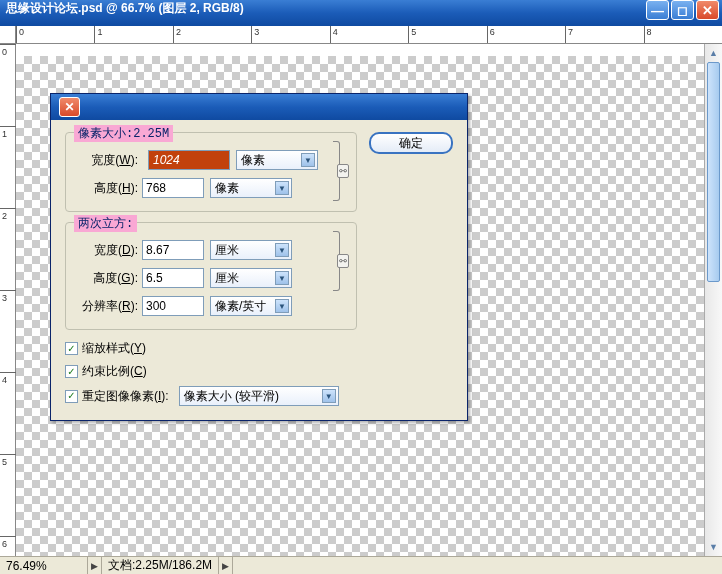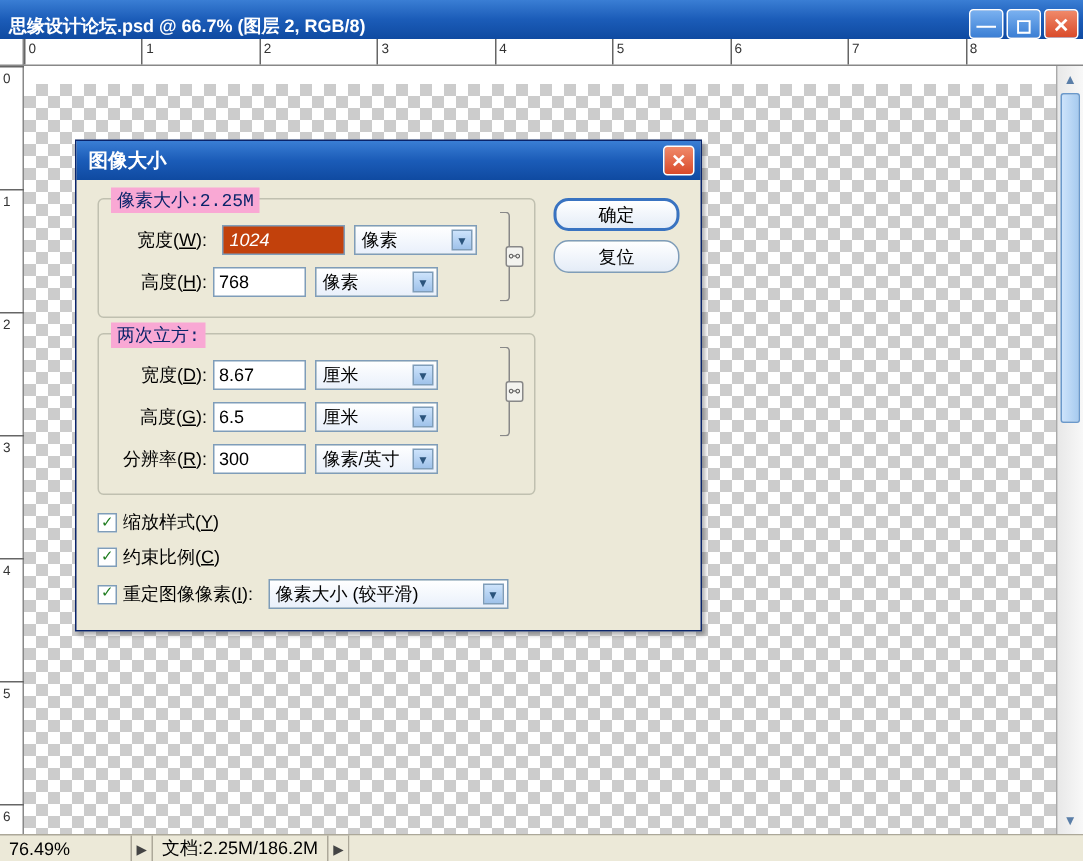--- a/index.html
+++ b/index.html
@@ -1,19 +1,19 @@
 <!DOCTYPE html>
 <html><head>
 <meta charset="utf-8">
 <style>
 * { box-sizing: border-box; margin: 0; padding: 0; font-family: "Microsoft YaHei", SimSun, sans-serif; font-size: 12px; }
 body { background: #fff; width: 722px; height: 574px; overflow: hidden; position: relative; }
 
 
-.main-titlebar { height: 26px; background: linear-gradient(to bottom, #3a7ed4, #1b5cb8 50%, #0f4aa1); display: flex; align-items: flex-end; padding: 0 3px 0 6px; color: #fff; }
+.main-titlebar { height: 26px; background: linear-gradient(to bottom, #3a7ed4, #1b5cb8 50%, #0f4aa1); display: flex; align-items: flex-start; padding: 0 3px 0 6px; color: #fff; }
 .main-title { flex: 1; font-weight: bold; color: #fff; font-size: 12px; }
 .win-btn { width: 23px; height: 20px; margin-left: 2px; border: 1px solid #fff; border-radius: 3px; display: flex; align-items: center; justify-content: center; font-weight: bold; font-size: 13px; color: #fff; }
 .win-min { background: linear-gradient(to bottom, #7ab1f0, #3a7ed4); }
 .win-max { background: linear-gradient(to bottom, #7ab1f0, #3a7ed4); }
 .win-close { background: linear-gradient(to bottom, #f08a6a, #d94a2a); }
 
 
 .ruler-h { position: absolute; top: 26px; left: 16px; right: 0; height: 18px; background: #fff; border-bottom: 1px solid #888; overflow: hidden; display:flex; }
 .ruler-h .tick-group { position:relative; width:82px; height:18px; border-left:1px solid #666; }
 .ruler-h .tick-group span { position:absolute; top:1px; left:2px; font-size:9px; color:#333; }
@@ -156,21 +156,20 @@
 <div class="statusbar">
   <div class="status-cell status-zoom">76.49%</div>
   <div class="status-cell status-arrow">▶</div>
   <div class="status-cell status-doc">文档:2.25M/186.2M</div>
   <div class="status-cell status-arrow">▶</div>
   <div class="status-track"></div>
 </div>
 
 <div class="dialog">
   <div class="dlg-titlebar">
-    <span class="dlg-title">图像大小</span>
     <div class="dlg-close">✕</div>
   </div>
   <div class="dlg-body">
     <div class="dlg-left">
 
       <div class="fs">
         <div class="fs-legend">像素大小:2.25M</div>
         <div style="display:flex; align-items:center;">
           <div style="flex:1;">
             <div class="row">
@@ -244,16 +243,15 @@
         <span>重定图像像素(<span class="underline">I</span>):</span>
         <div class="sel wide">
             <span>像素大小 (较平滑)</span>
             <span class="arr">▼</span>
           </div>
       </div>
     </div>
 
     <div class="dlg-right">
       <div class="btn default">确定</div>
-      <div class="btn">复位</div>
     </div>
   </div>
 </div>
 
 </body></html>

